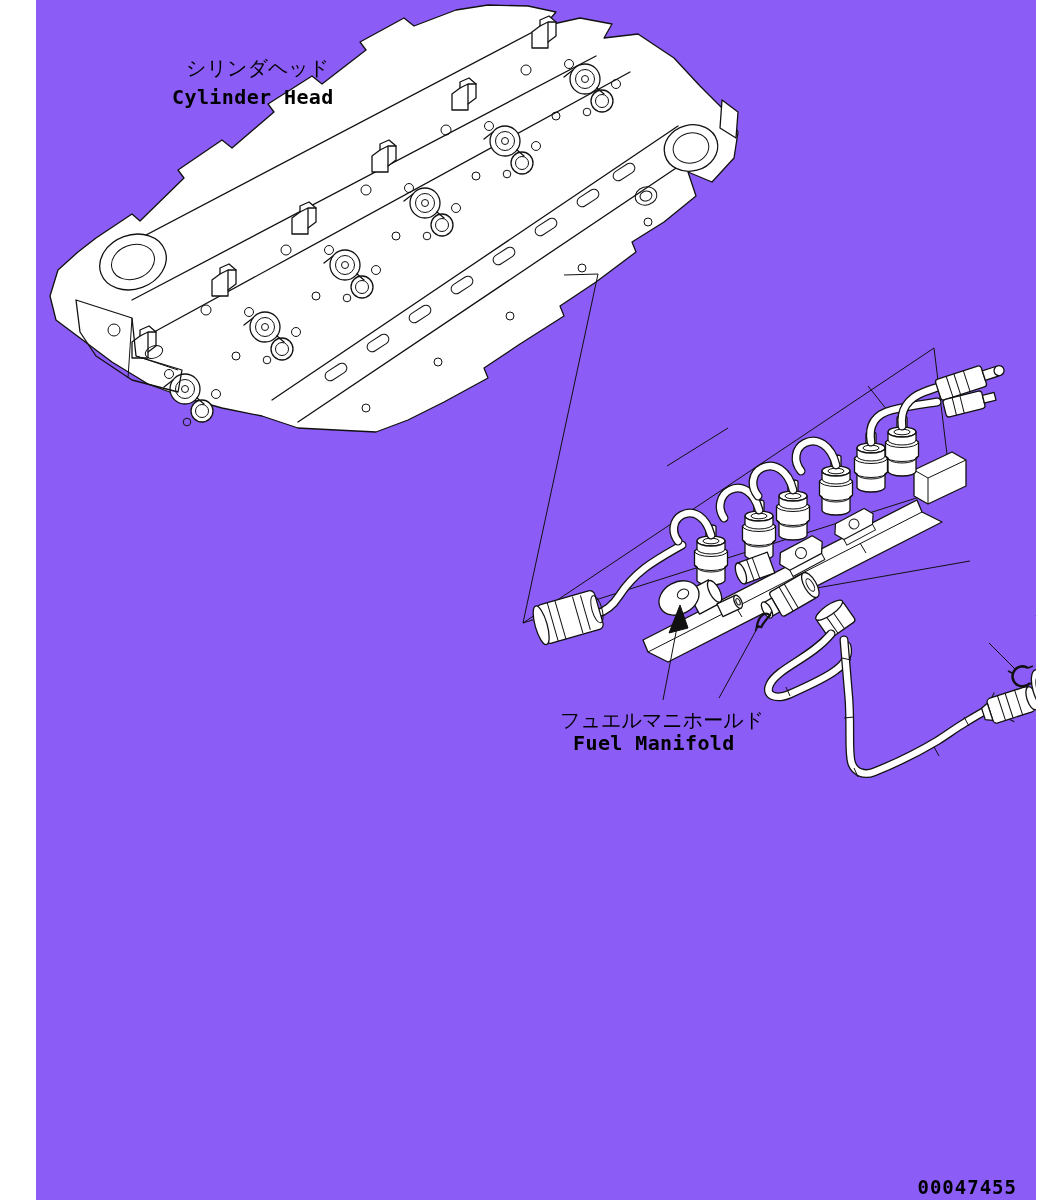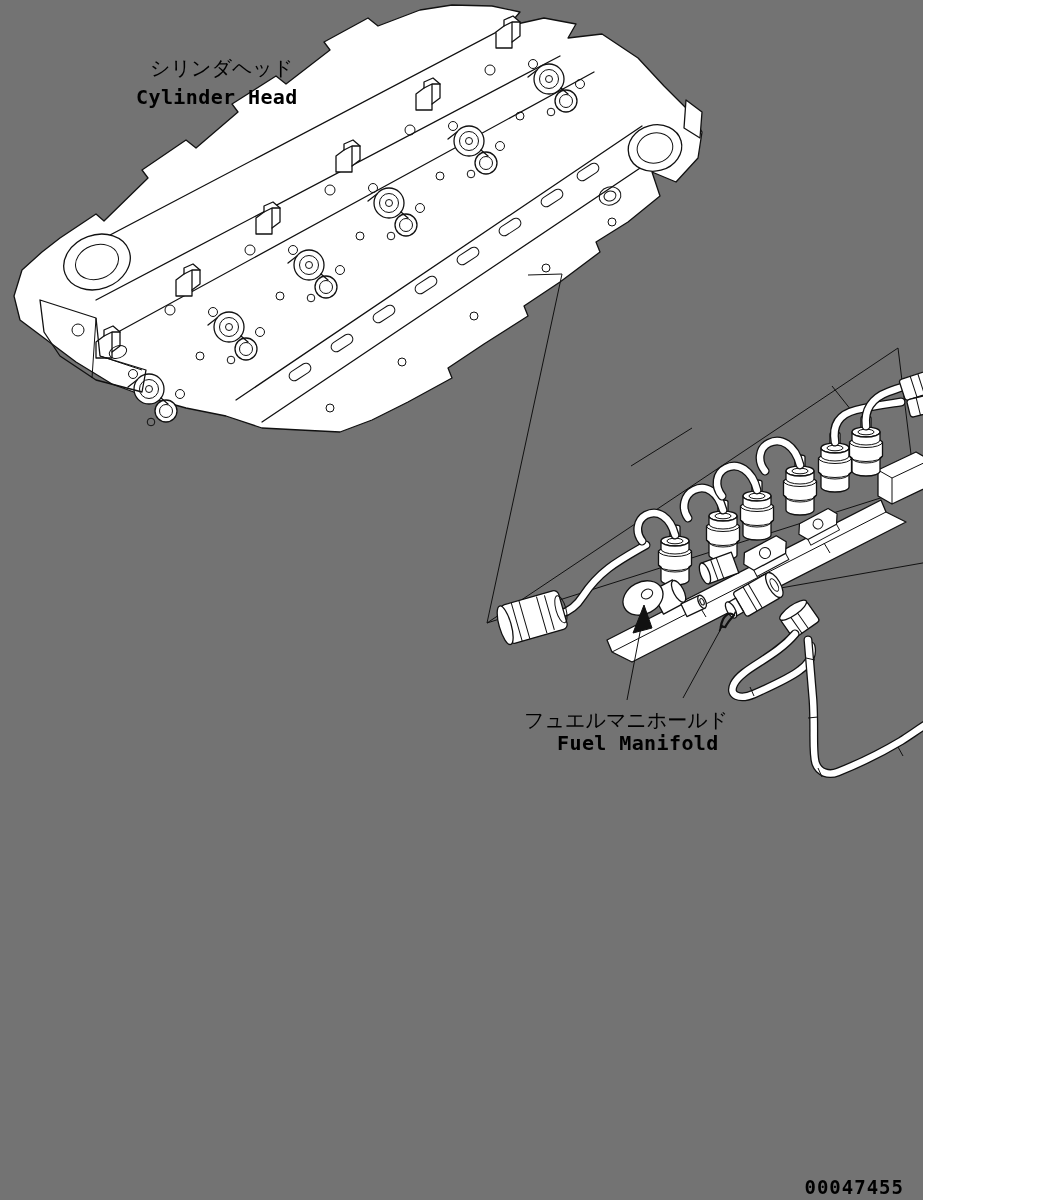--- a/index.html
+++ b/index.html
@@ -1,21 +1,22 @@
 <!DOCTYPE html>
 <html><head>
 <meta charset="utf-8">
 <style>
   html,body{margin:0;padding:0;background:#ffffff;}
   .stage{
     position:relative;
-    width:923px;height:1200px;
-    background:#737373;
+    width:1000px;height:1200px;
+    background:#8b5cf6;
     overflow:hidden;
     font-family:"DejaVu Sans Mono","Liberation Mono",monospace;
+    margin-left:36px;
   }
   .stage svg{position:absolute;left:0;top:0;}
   .lbl{
     position:absolute;
     color:#000;
     white-space:nowrap;
     line-height:1;
   }
   .lbl-ja{font-size:20px;letter-spacing:0px;}
   .lbl-en{font-size:20px;letter-spacing:0.4px;font-weight:bold;}
@@ -290,17 +291,17 @@
       <path class="thin" d="M 627,700 L 642,622"></path>
       <path d="M 644,605 L 633,633 L 652,628 Z" fill="#111" stroke="#111"></path>
     </g>
   </g>
 </svg>
 
 <div class="lbl lbl-ja" style="left:150px;top:58px;">シリンダヘッド</div>
 <div class="lbl lbl-en" style="left:136px;top:87px;">Cylinder Head</div>
 
 <div class="lbl lbl-ja" style="left:524px;top:710px;">フュエルマニホールド</div>
-<div class="lbl lbl-en" style="left:557px;top:733px;">Fuel Manifold</div>
+<div class="lbl lbl-en" style="left:537px;top:733px;">Fuel Manifold</div>
 
 <div class="part-no">00047455</div>
 
 </div>
 
 </body></html>

